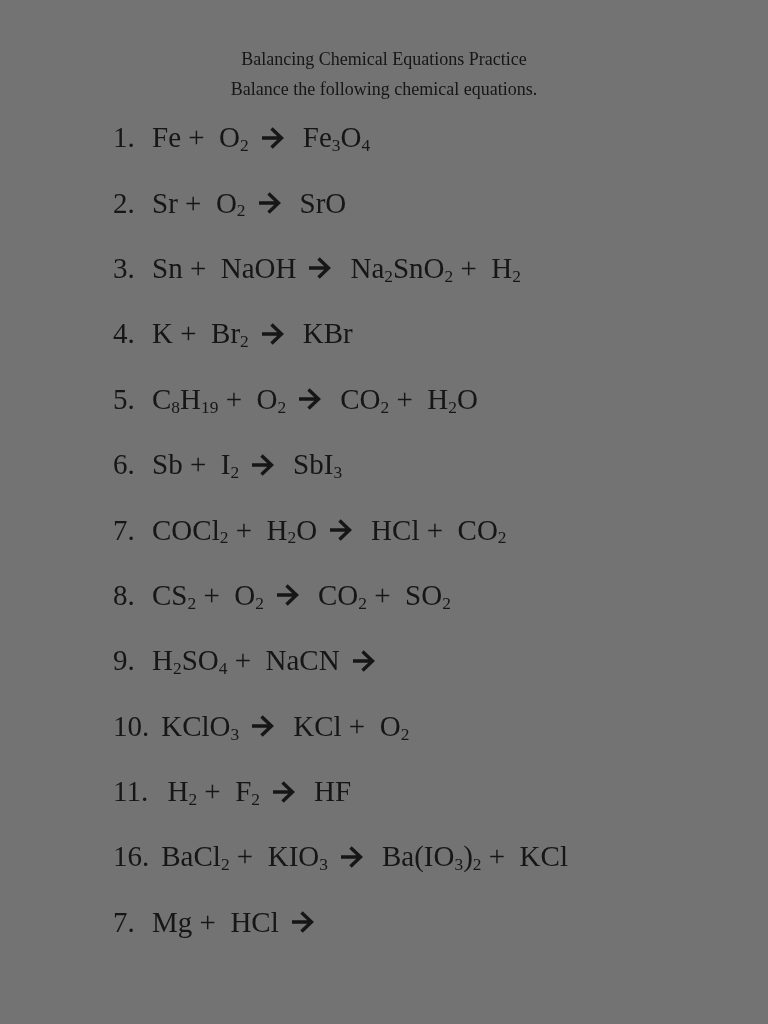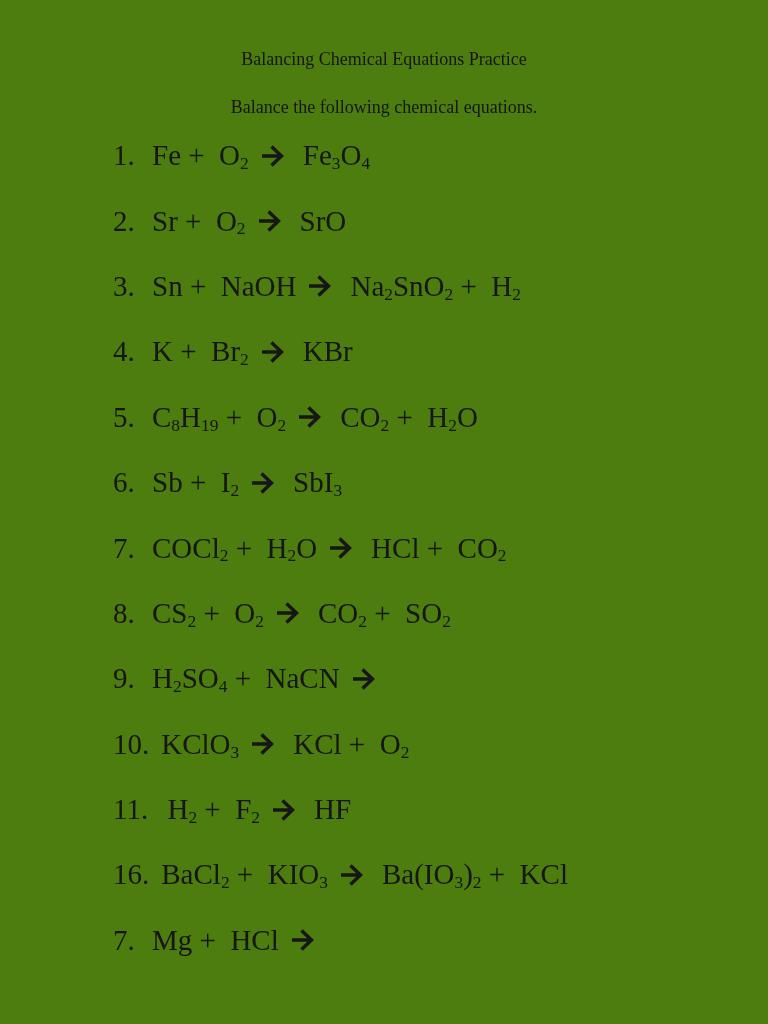--- a/index.html
+++ b/index.html
@@ -5,34 +5,34 @@
   html, body {
     margin: 0;
     padding: 0;
     background: #e8e8e8;
   }
   .page {
     position: relative;
     width: 768px;
     height: 1024px;
     margin: 0 auto;
-    background: #4d7c0f;
+    background: #737373;
     color: #161616;
     font-family: "Liberation Serif", "DejaVu Serif", serif;
     overflow: hidden;
   }
   .doc-title {
     margin-top: 48px;
     text-align: center;
     font-size: 18px;
     line-height: 22px;
     white-space: pre;
   }
   .doc-subtitle {
-    margin-top: 26px;
+    margin-top: 8px;
     text-align: center;
     font-size: 18px;
     line-height: 22px;
     white-space: pre;
   }
   .equation-list {
     margin-top: 5px;
     padding-left: 113px;
   }
   .eq-row {

